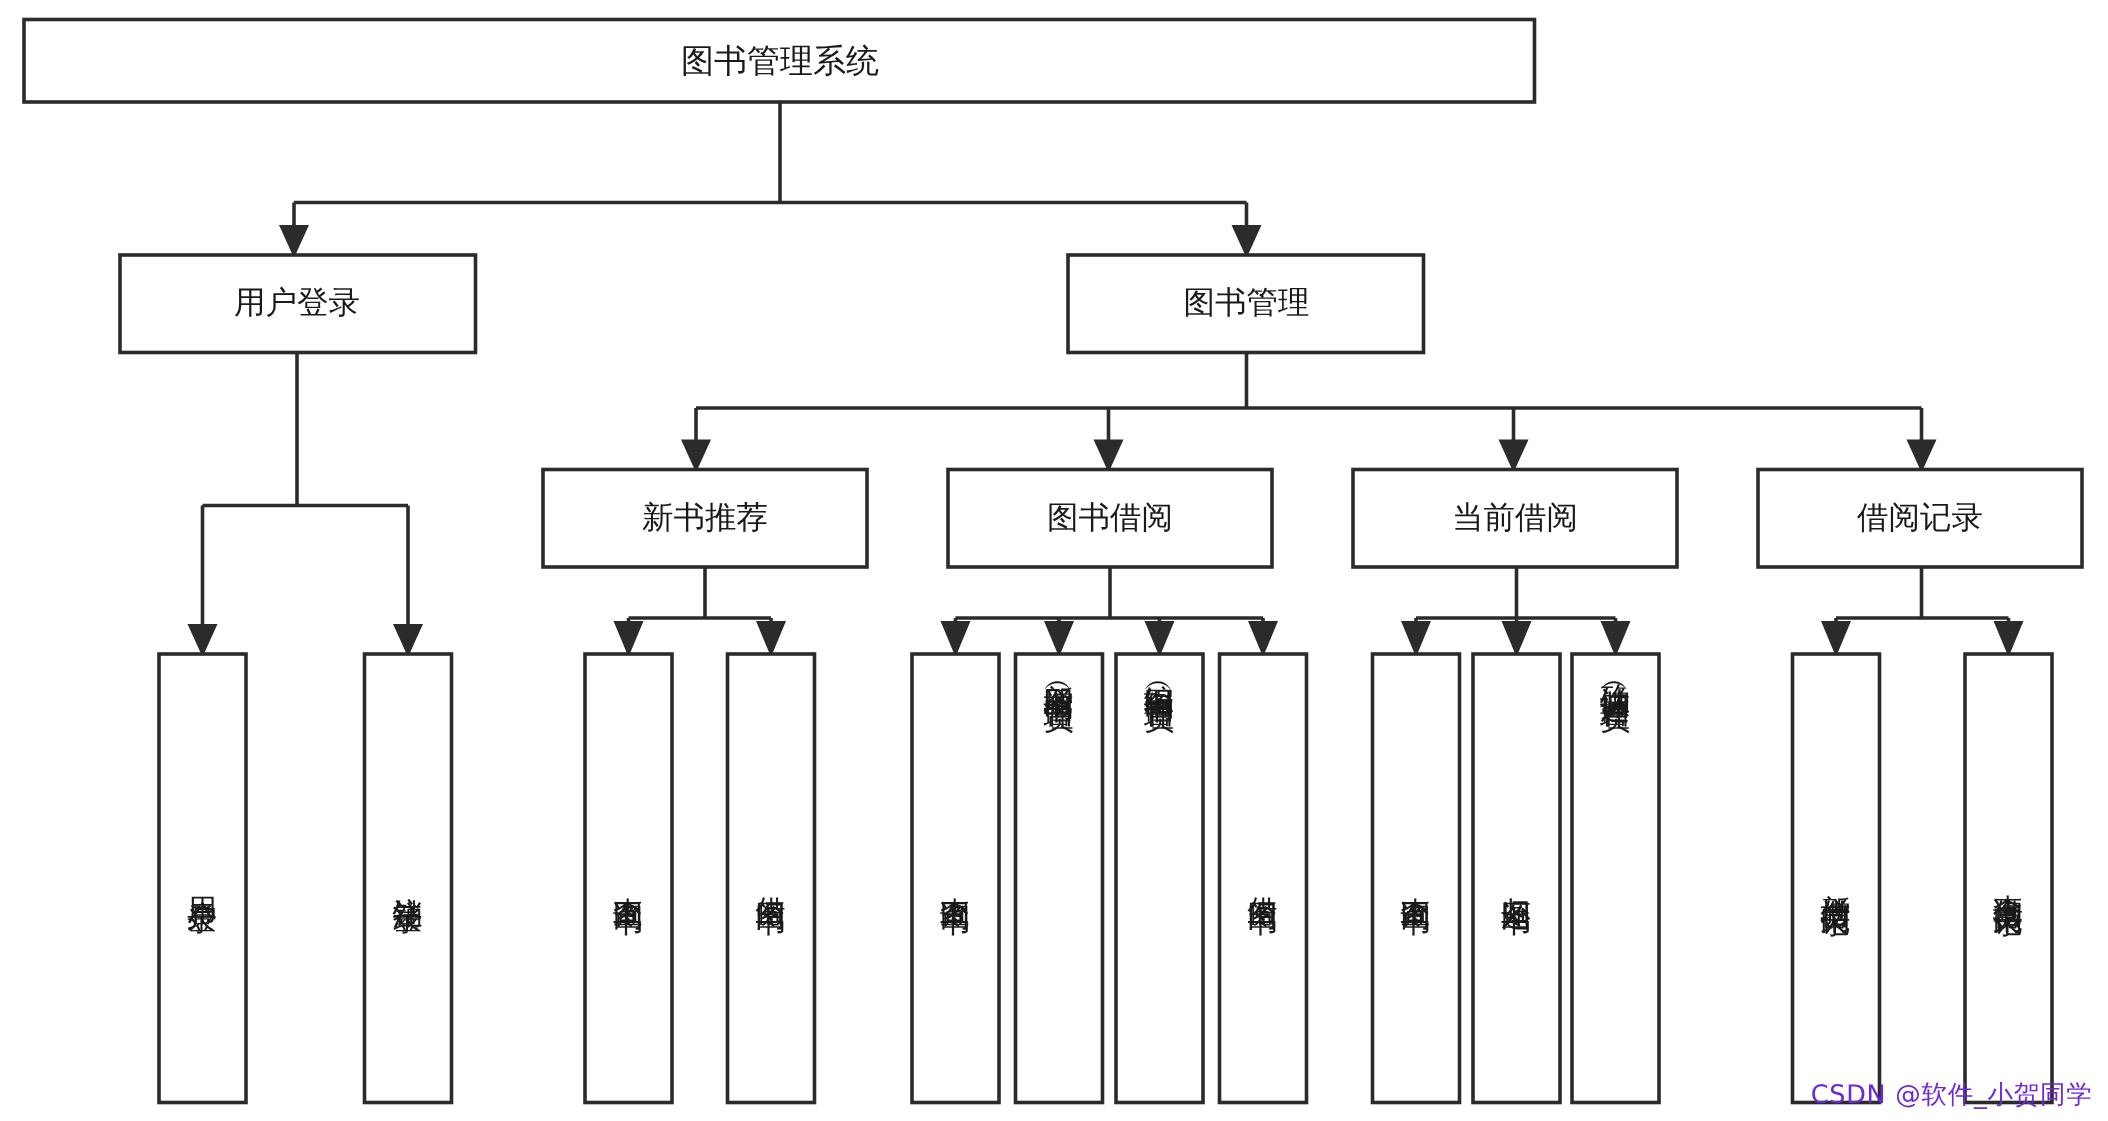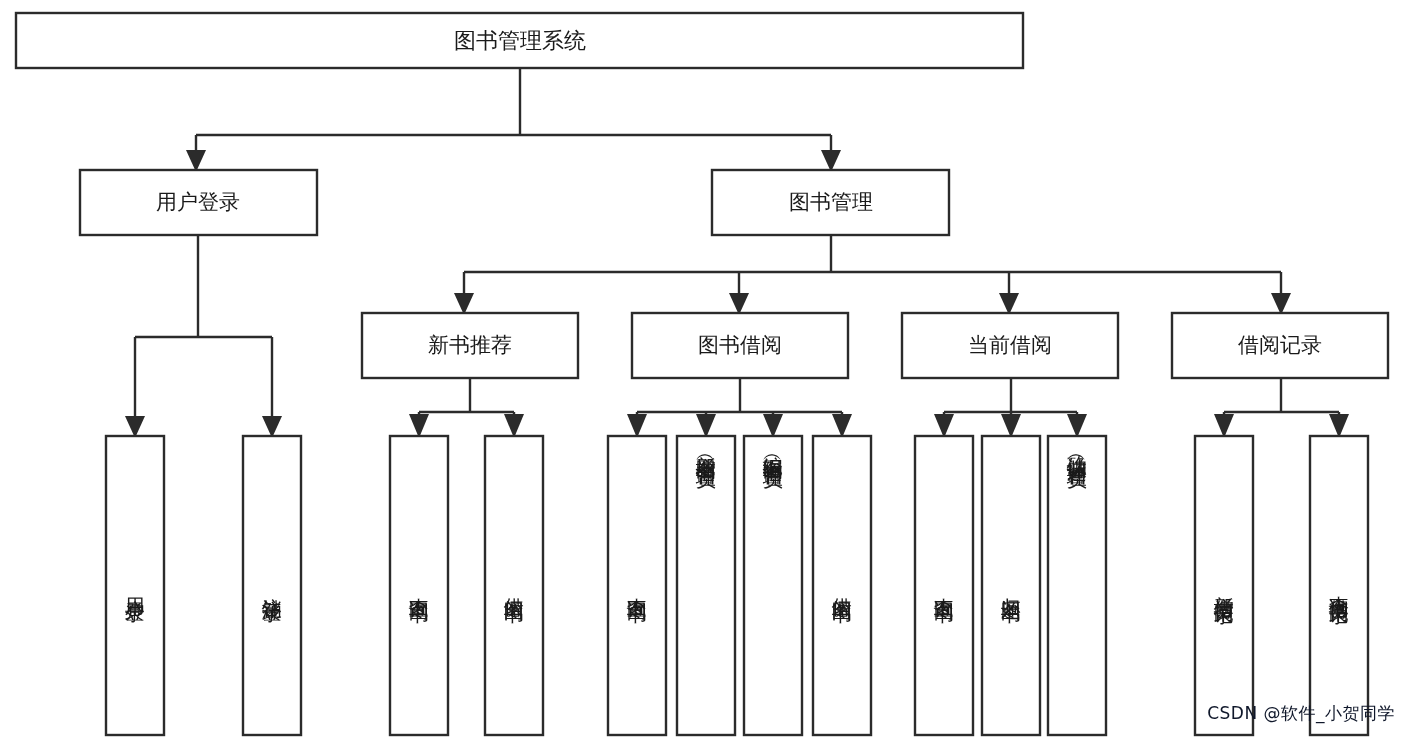--- a/index.html
+++ b/index.html
@@ -69,24 +69,24 @@
     font-size: 20px;
     line-height: 1.22;
     letter-spacing: 2px;
     color: #1a1a1a;
     white-space: nowrap;
     text-align: center;
   }
   .watermark {
     position: absolute;
     right: 10px;
-    bottom: 22px;
+    bottom: 6px;
     font-family: "DejaVu Sans", "Liberation Sans", sans-serif;
     font-size: 17px;
-    color: #0f172a;
+    color: #6d28d9;
     letter-spacing: 0.5px;
     white-space: nowrap;
   }
 </style>
 </head>
 <body>
 
 <div id="diagram-root">
 
   <svg id="flow-svg" viewBox="0 0 1405 747">

